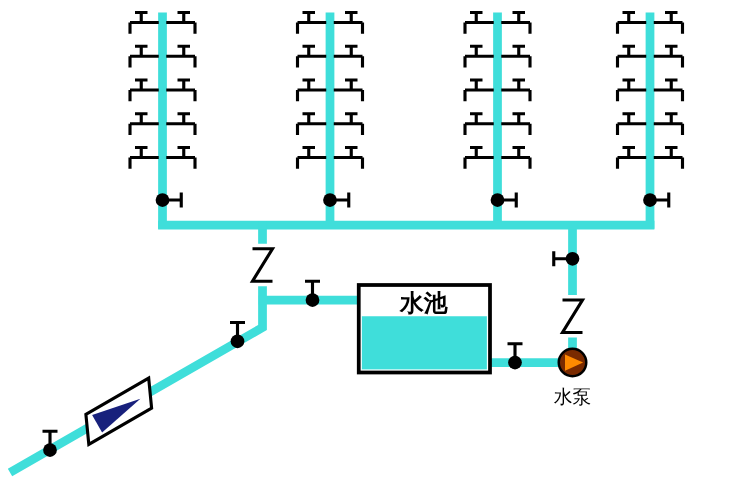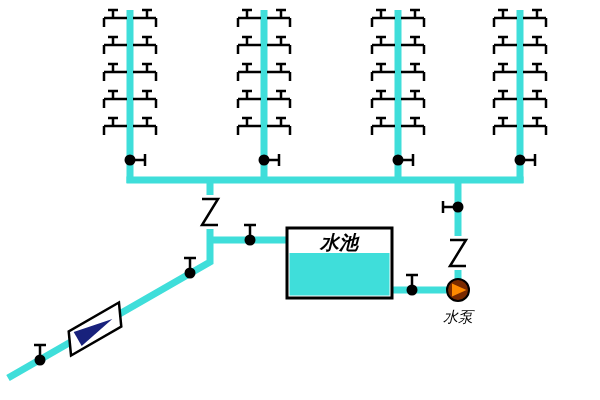--- a/index.html
+++ b/index.html
@@ -1,16 +1,16 @@
 <!DOCTYPE html>
 <html style="--pipe: #3FDEDA; --tank-water: #3FDEDA; --pump-body: #7A2A00; --pump-rotor: #FF8A00; --meter-triangle: #18217C; --bg: #FFFFFF;"><head>
 <meta charset="utf-8">
 <style>
   html,body{margin:0;padding:0;background:#fff;}
-  #stage{position:relative;width:600px;height:400px;background:var(--bg,#ffffff);overflow:hidden;font-style:italic;}
+  #stage{position:relative;width:600px;height:400px;background:var(--bg,#ffffff);overflow:hidden;}
   .pipe{stroke:var(--pipe,#3FDEDA);stroke-width:7;fill:none;stroke-linejoin:miter;}
   .sym{stroke:#000;stroke-width:2.5;fill:none;}
   .symf{fill:#000;}
   .tank-body{fill:#ffffff;stroke:#000;stroke-width:3;}
   .tank-water{fill:var(--tank-water,#3FDEDA);}
   .pump-body{fill:var(--pump-body,#7A2A00);stroke:#000;stroke-width:2;}
   .pump-rotor{fill:var(--pump-rotor,#FF8A00);}
   .meter-body{fill:#ffffff;stroke:#000;stroke-width:2.5;}
   .meter-tri{fill:var(--meter-triangle,#18217C);}
   text{font-family:"Liberation Sans","DejaVu Sans",sans-serif;fill:#000;}

